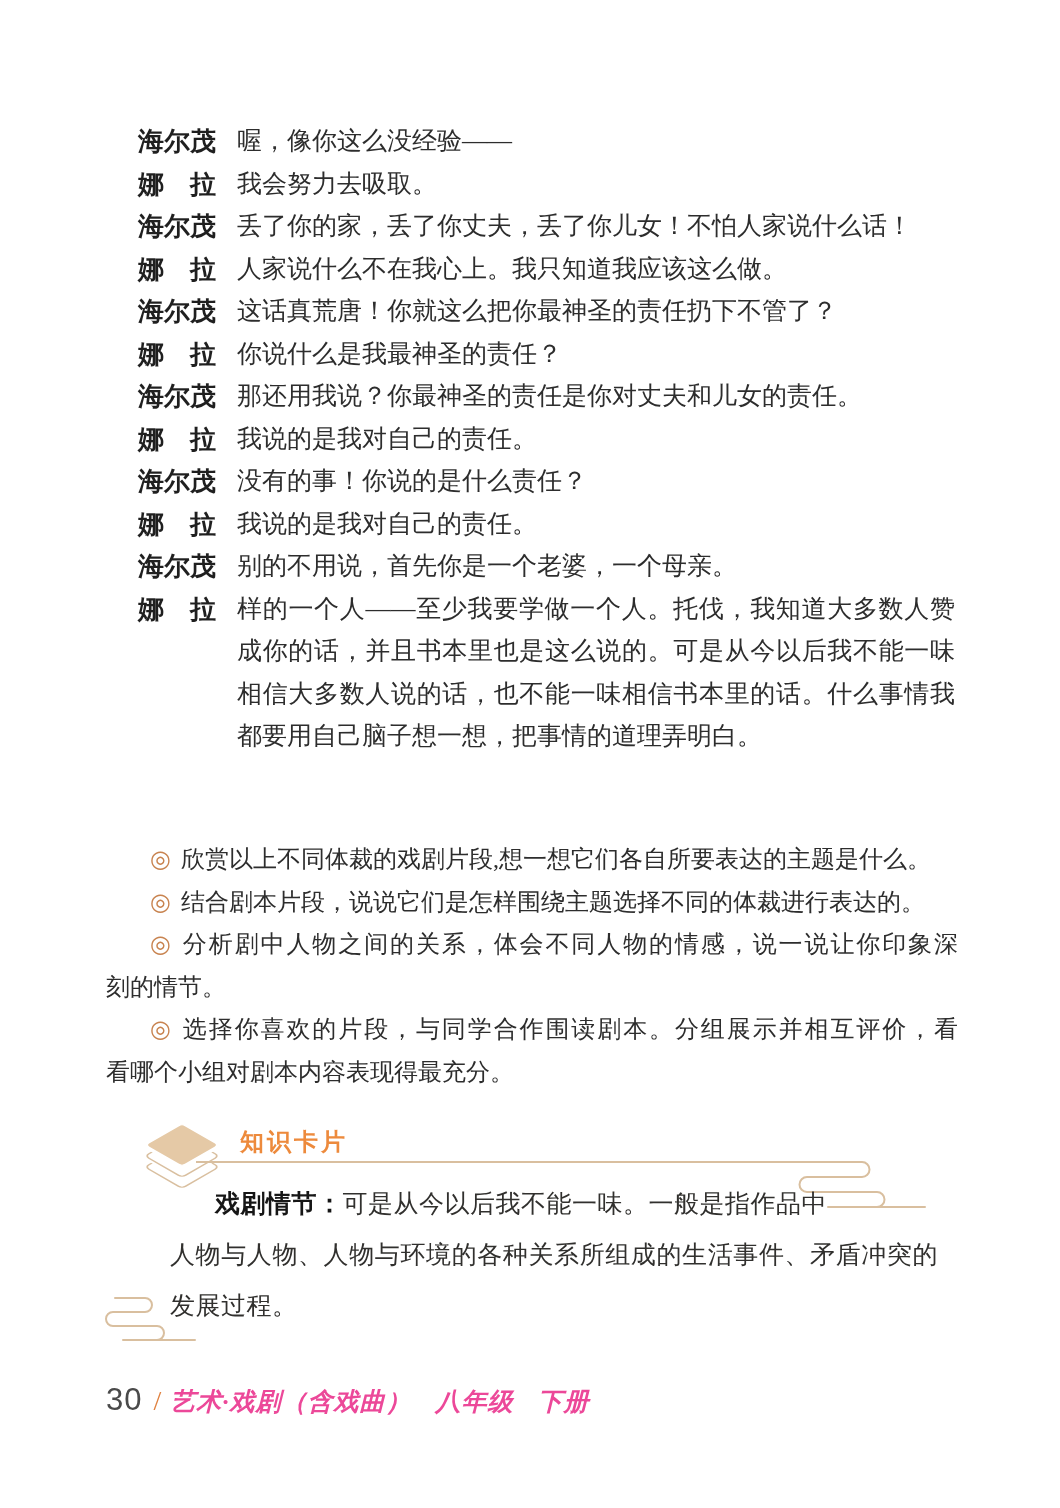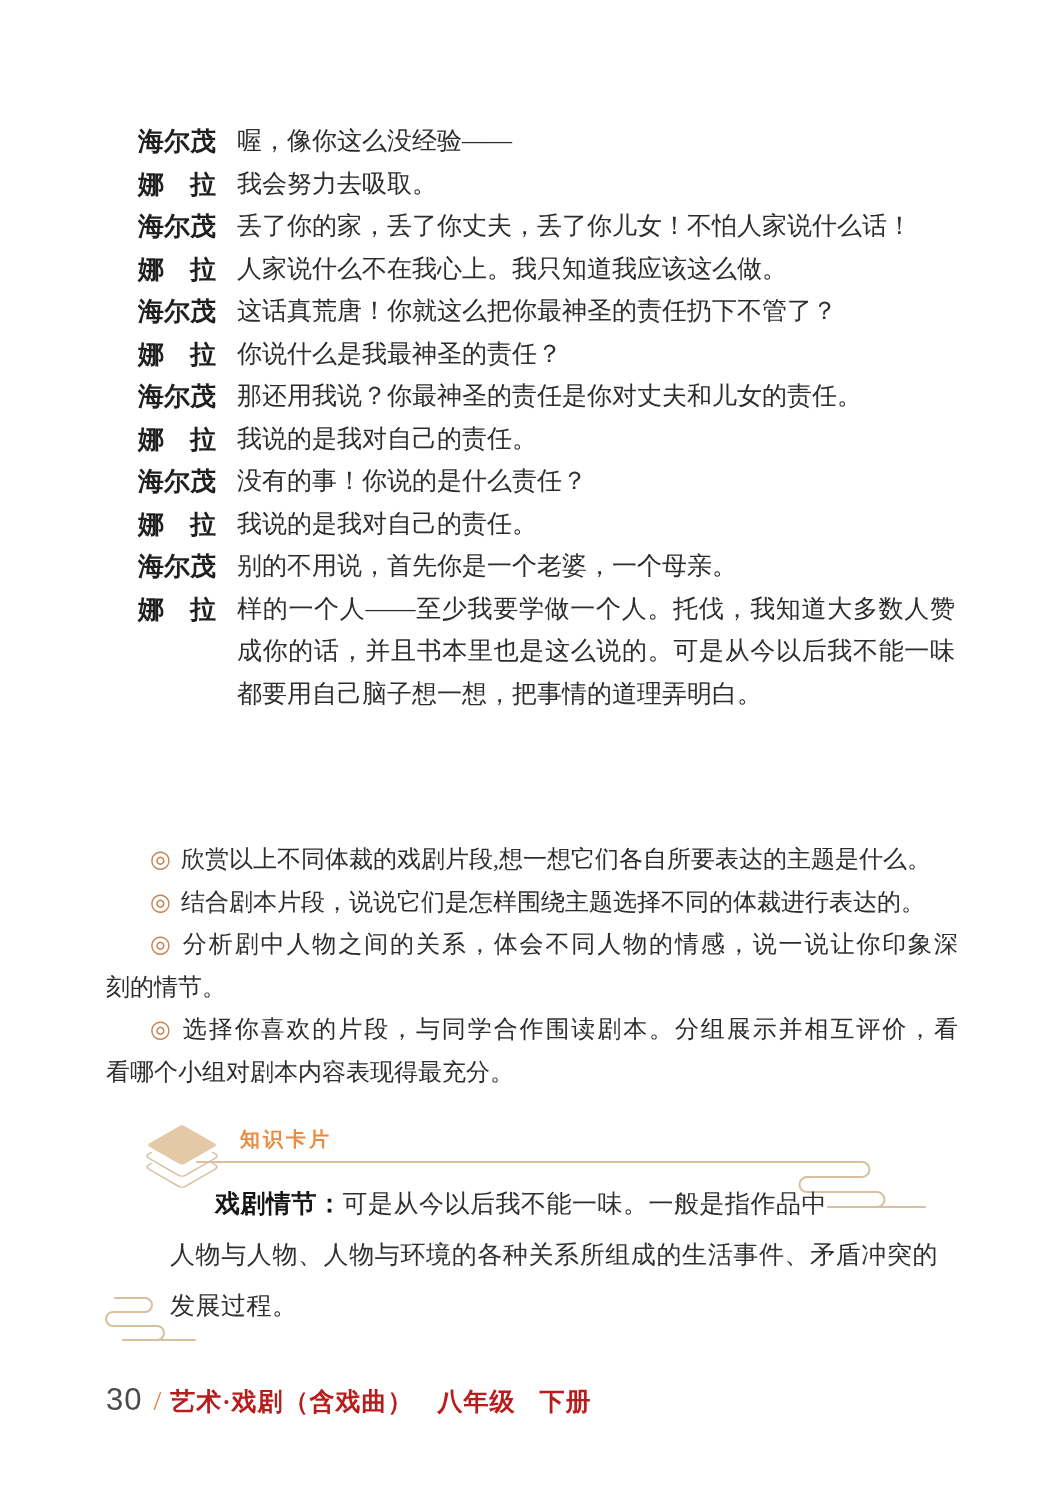--- a/index.html
+++ b/index.html
@@ -37,21 +37,21 @@
     transform:scaleY(0.58) rotate(45deg);
     box-shadow:0 0 0 3px #ffffff;
   }
   .card-layer.l3 { top:18px; background:#ffffff; border:2px solid #d9bf9f; }
   .card-layer.l2 { top:7px;  background:#ffffff; border:2px solid #d9bf9f; }
   .card-layer.l1 { top:-4px; background:#e5c9a6; border:2px solid #ffffff; }
 
   .kc-title {
     position:absolute; left:240px; top:1126px;
     font-family:"Liberation Sans","DejaVu Sans",sans-serif; font-weight:bold;
-    font-size:20px; letter-spacing:3px; color:#ed8a3c;
+    font-size:24px; letter-spacing:3px; color:#ed8a3c;
   }
   .cloud-right { position:absolute; left:196px; top:1150px; }
   .cloud-left  { position:absolute; left:95px;  top:1290px; }
 
   .kc-body {
     position:absolute; left:170px; top:1178px; width:768px;
     font-size:25px; line-height:51px; color:#31302e; letter-spacing:0.5px;
   }
   .kc-line { text-align:justify; }
   .kc-line.kc-first { text-indent:45px; }
@@ -63,21 +63,21 @@
 
   
   .footer { position:absolute; left:106px; top:1382px; display:flex; align-items:baseline; }
   .pg-num {
     font-family:"Liberation Sans","DejaVu Sans",sans-serif;
     font-size:31px; color:#4a4a4a; letter-spacing:1px;
   }
   .pg-sep { color:#e0813f; font-size:28px; margin:0 9px 0 11px; }
   .bk {
     font-family:"Liberation Serif","DejaVu Serif",serif; font-weight:bold;
-    font-size:25px; color:#b91c1c; letter-spacing:1px;
+    font-size:25px; color:#ec4899; letter-spacing:1px;font-style:italic;
   }
   .bk + .bk { margin-left:24px; }
 </style>
 </head>
 <body>
 
 <div class="page">
 
   <div class="dialogue" id="dialogue">
       <div class="d-row">
@@ -144,20 +144,21 @@
         <div class="d-speaker">海尔茂</div>
         <div class="d-lines">
           <div class="t-line">别的不用说，首先你是一个老婆，一个母亲。</div>
         </div>
       </div>
       <div class="d-row">
         <div class="d-speaker">娜　拉</div>
         <div class="d-lines">
           <div class="t-line full">样的一个人——至少我要学做一个人。托伐，我知道大多数人赞</div>
           <div class="t-line full">成你的话，并且书本里也是这么说的。可是从今以后我不能一味</div>
+          <div class="t-line full">相信大多数人说的话，也不能一味相信书本里的话。什么事情我</div>
           <div class="t-line">都要用自己脑子想一想，把事情的道理弄明白。</div>
         </div>
       </div>
     </div>
 
   <div class="questions" id="questions">
       <div class="q-line q-first"><span class="q-bullet">◎</span><span>欣赏以上不同体裁的戏剧片段,想一想它们各自所要表达的主题是什么。</span></div>
       <div class="q-line q-first"><span class="q-bullet">◎</span><span>结合剧本片段，说说它们是怎样围绕主题选择不同的体裁进行表达的。</span></div>
       <div class="q-line q-first full"><span class="q-bullet">◎</span><span>分析剧中人物之间的关系，体会不同人物的情感，说一说让你印象深</span></div>
       <div class="q-line">刻的情节。</div>

